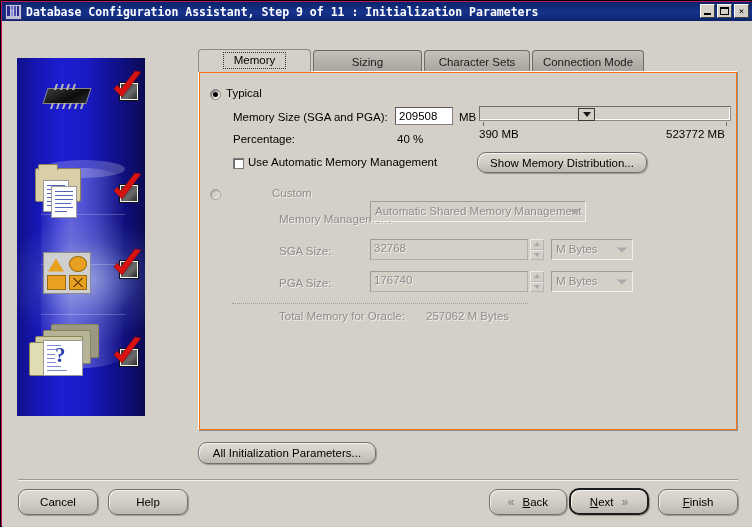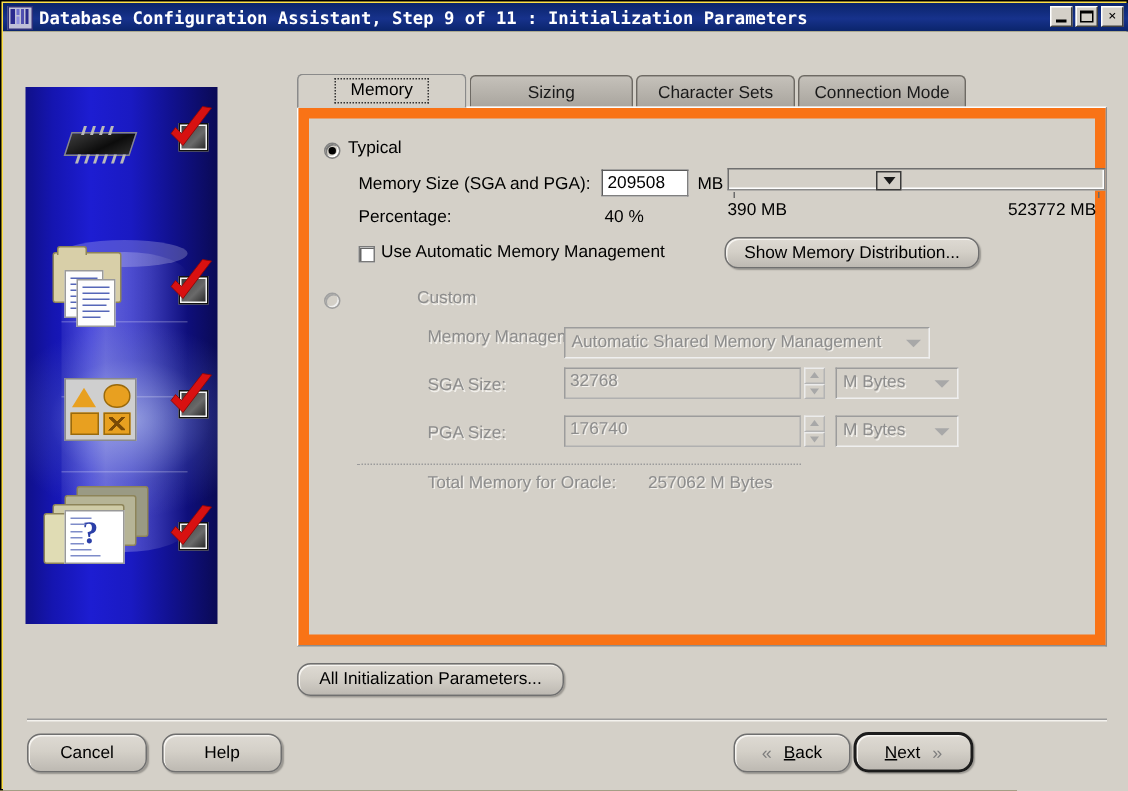--- a/index.html
+++ b/index.html
@@ -4,21 +4,21 @@
 <style>
   html,body{margin:0;padding:0;}
   body{
     width:752px;height:527px;overflow:hidden;
     background:#d4d0c8;
     font-family:"Liberation Sans","DejaVu Sans",sans-serif;
     font-size:12px;color:#000;
     -webkit-font-smoothing:none;
   }
   #app{position:relative;width:752px;height:527px;box-sizing:border-box;
-       border:1px solid #000;background:#fde047;}
+       border:1px solid #000;background:#be185d;}
 
   
   .titlebar{
     position:absolute;left:1px;top:1px;width:750px;height:19px;
     background:linear-gradient(to bottom,#0a246a 0%,#17328c 55%,#0a246a 100%);
     display:flex;align-items:center;
   }
   .title-icon{
     width:15px;height:14px;margin-left:3px;margin-right:4px;flex:0 0 auto;
     background:#c0c0d8;border:1px solid #30307a;position:relative;overflow:hidden;
@@ -120,21 +120,21 @@
     color:#000;z-index:3;height:23px;
   }
   .tab.sel .focus{border:1px dotted #333;padding:0 10px;line-height:15px;}
 
   .tabpanel{
     position:absolute;left:196px;top:70px;width:540px;height:360px;box-sizing:border-box;
     background:#d4d0c8;
     border:1px solid #fdfdfd;border-right-color:#8d8d8d;border-bottom-color:#8d8d8d;
   }
   .tabpanel .inner{position:absolute;left:0;top:0;right:0;bottom:0;
-    border:7px solid #f97316;}
+    border:1px solid #f97316;}
 
   
   .lbl{position:absolute;font-size:11.5px;color:#000;white-space:nowrap;}
   .lbl.dis{color:#8d8d8d;text-shadow:1px 1px 0 #f2f0ec;margin-left:46px;}
 
   .radio{position:absolute;width:11px;height:11px;border-radius:50%;
     background:#d4d0c8;border:1px solid #808080;box-sizing:border-box;
     box-shadow:inset 1px 1px 0 #7a7a7a, inset -1px -1px 0 #fff;}
   .radio.on::after{content:"";position:absolute;left:2px;top:2px;width:5px;height:5px;border-radius:50%;background:#000;}
   .radio.dis{border-color:#9f9f9f;box-shadow:inset 1px 1px 0 #a6a6a6, inset -1px -1px 0 #efefef;}
@@ -358,21 +358,21 @@
         <span class="lbl" style="left:48px;top:83px;">Use Automatic Memory Management</span>
 
         <div class="btn" style="left:277px;top:79px;width:170px;height:21px;">
           <span>Show Memory Distribution...</span>
         </div>
 
         <div class="radio dis" style="left:10px;top:116px;"></div>
         <span class="lbl dis" style="left:26px;top:114px;">Custom</span>
 
         <span class="lbl dis" style="left:33px;top:140px;">Memory Management</span>
-        <div class="combo" style="left:170px;top:139px;width:244px;height:21px;">
+        <div class="combo" style="left:170px;top:128px;width:216px;height:21px;">
           <span>Automatic Shared Memory Management</span>
           <span class="arw"></span>
         </div>
 
         <span class="lbl dis" style="left:33px;top:172px;">SGA Size:</span>
         <div class="txt dis" style="left:170px;top:166px;width:158px;height:21px;">32768</div>
         <div class="spin" style="left:330px;top:166px;height:21px;">
           <div class="sb up"></div>
           <div class="sb dn"></div>
         </div>
@@ -413,15 +413,18 @@
     </div>
 
     <div class="btn" style="left:487px;top:468px;width:78px;height:26px;gap:8px;">
       <span class="chev">«</span>
       <span><u>B</u>ack</span>
     </div>
     <div class="btn default" style="left:567px;top:467px;width:80px;height:27px;gap:8px;">
       <span><u>N</u>ext</span>
       <span class="chev">»</span>
     </div>
+    <div class="btn" style="left:656px;top:468px;width:80px;height:26px;">
+      <span><u>F</u>inish</span>
+    </div>
 
   </div>
 </div>
 
 </body></html>

